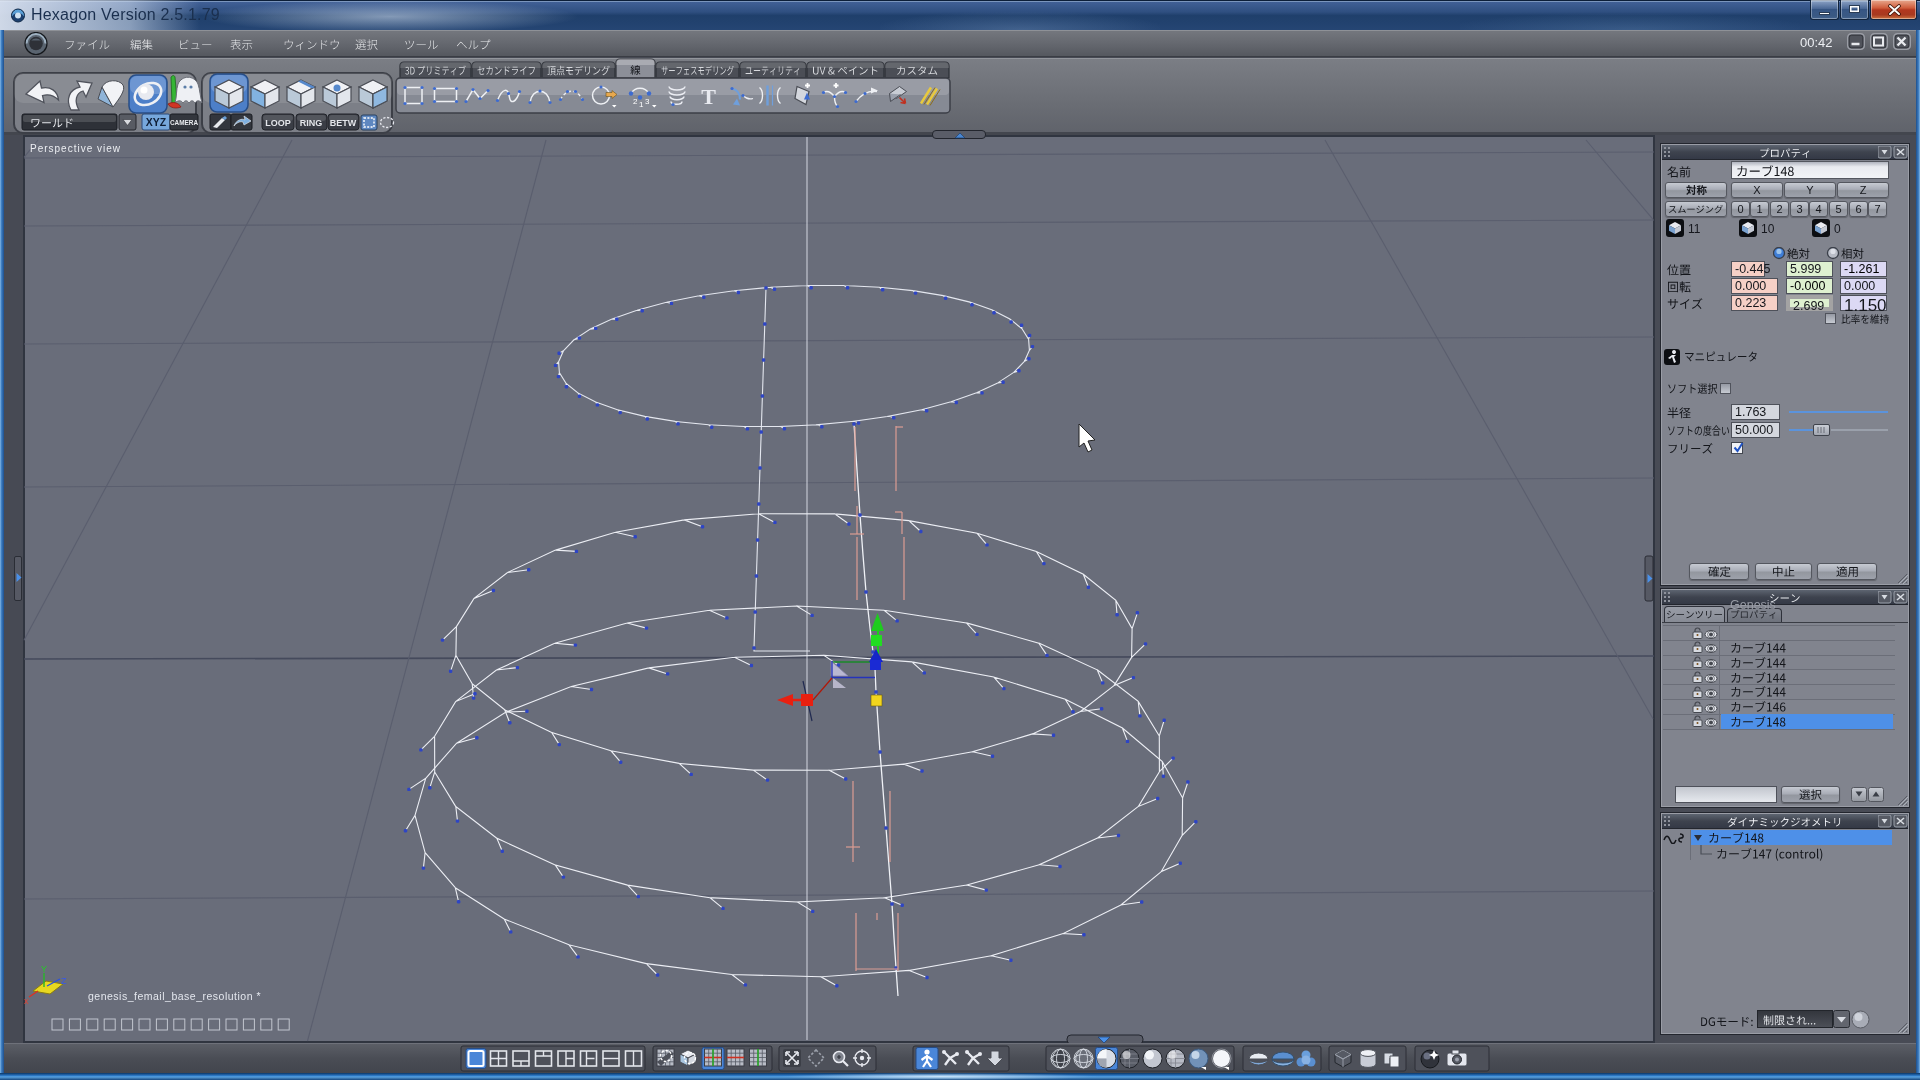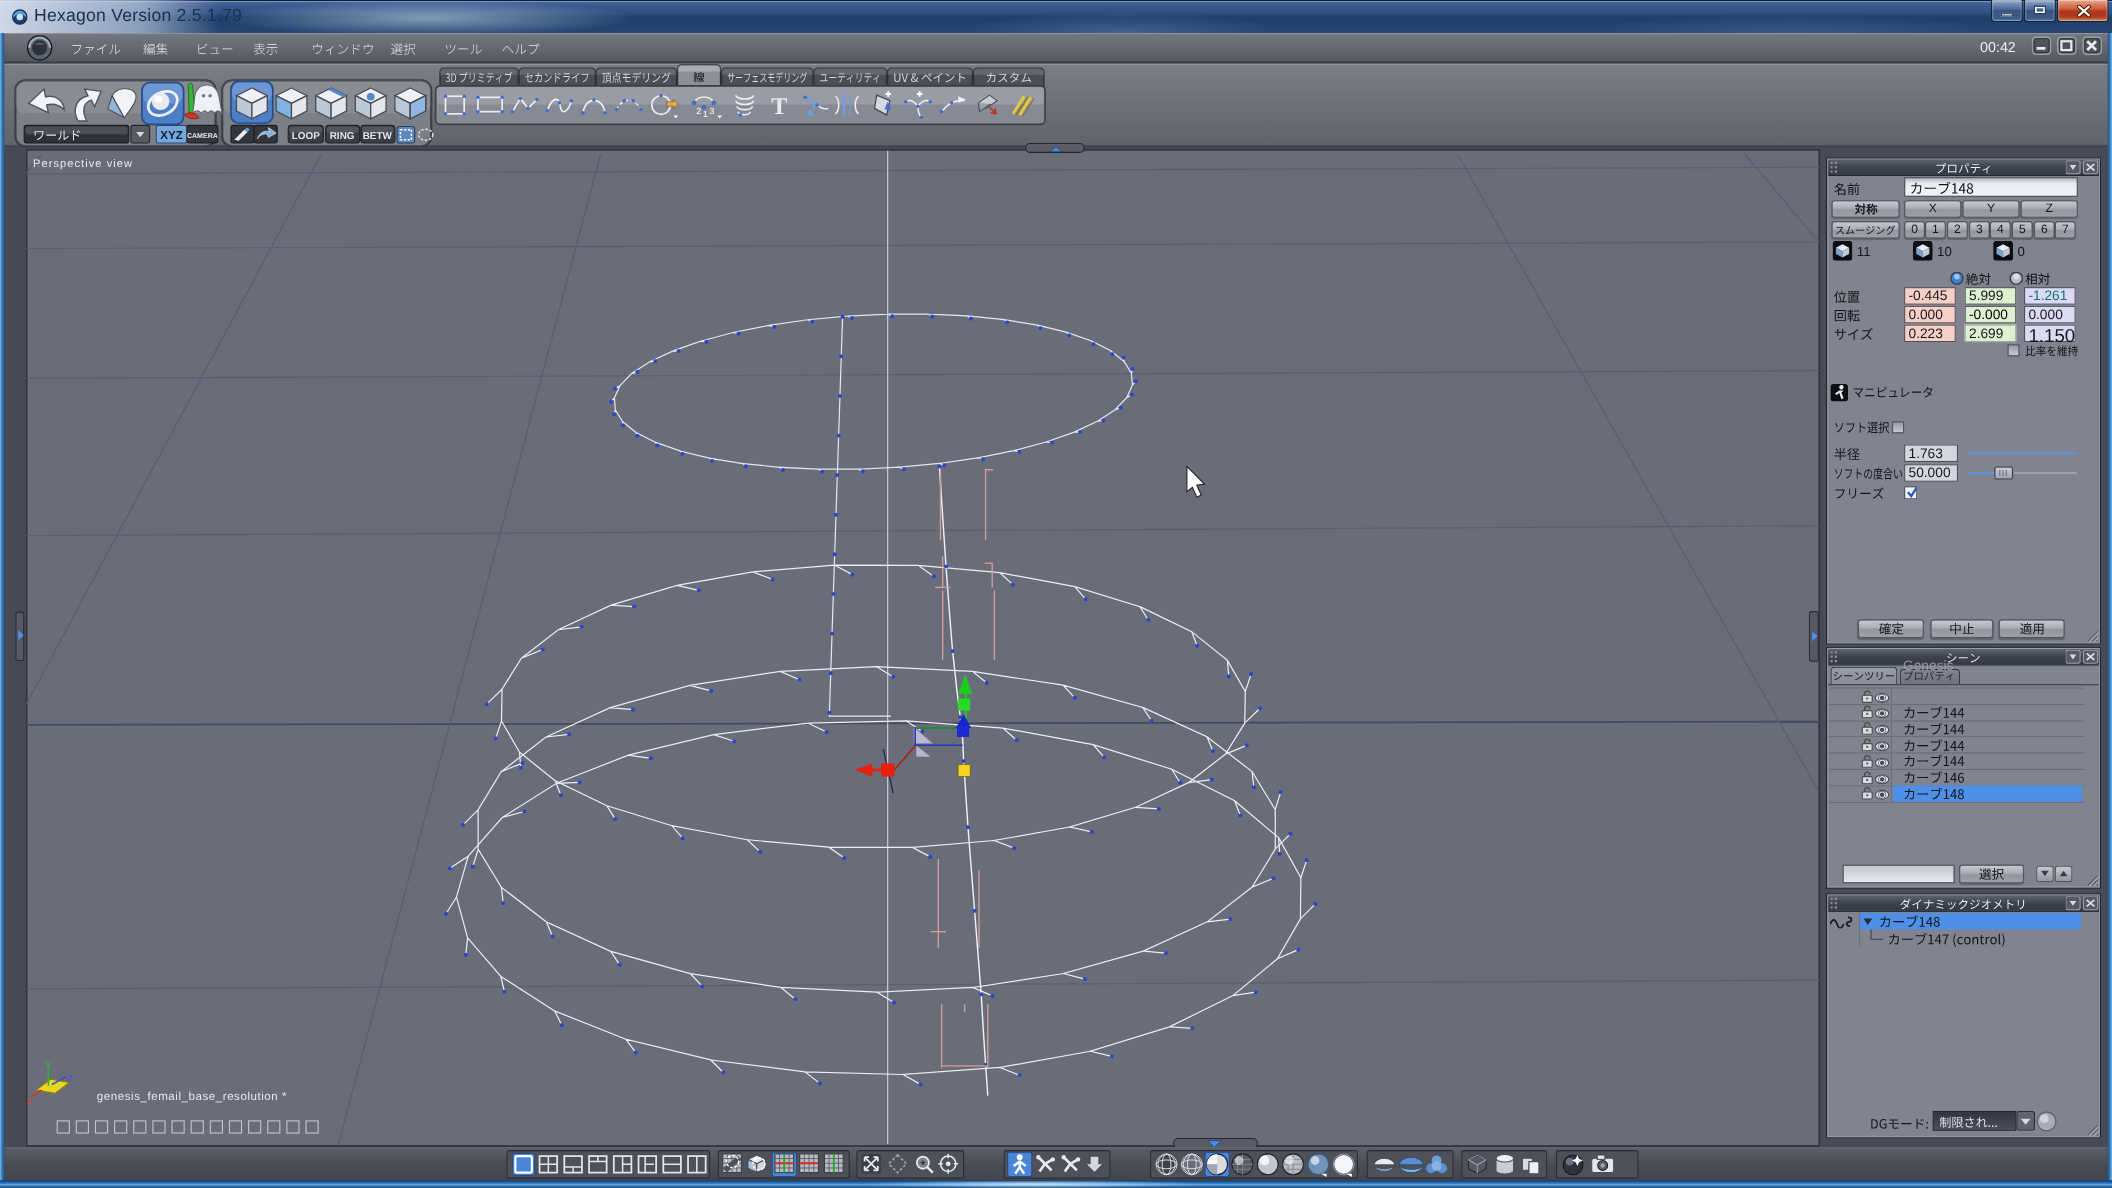--- a/index.html
+++ b/index.html
@@ -696,34 +696,34 @@
   </svg>
 <svg style="position:absolute;left:1787.0px;top:247.1px;overflow:visible" width="25" height="15">
     <use href="#t23" transform="translate(0,10.9) scale(1.000,1)" fill="#14161b"></use>
   </svg>
 <svg style="position:absolute;left:1841.0px;top:247.1px;overflow:visible" width="25" height="15">
     <use href="#t24" transform="translate(0,10.9) scale(1.000,1)" fill="#14161b"></use>
   </svg>
 <svg style="position:absolute;left:1667.0px;top:262.6px;overflow:visible" width="26" height="15">
     <use href="#t25" transform="translate(0,11.4) scale(1.000,1)" fill="#14161b"></use>
   </svg>
-<div class="abs" style="left:1731px;top:261px;width:47px;height:16px;background:#f6d0c6;border:1px solid #4e515a;font-size:12.5px;color:#15171c;padding-left:3px">-0.445</div>
+<div class="abs" style="left:1731px;top:261px;width:34px;height:16px;background:#f6d0c6;border:1px solid #4e515a;font-size:12.5px;color:#15171c;padding-left:3px">-0.445</div>
 <div class="abs" style="left:1786px;top:261px;width:47px;height:16px;background:#def0d0;border:1px solid #4e515a;font-size:12.5px;color:#15171c;padding-left:3px">5.999</div>
-<div class="abs" style="left:1840px;top:261px;width:47px;height:16px;background:#dcd9f4;border:1px solid #4e515a;font-size:12.5px;color:#0f766e;padding-left:3px">-1.261</div>
+<div class="abs" style="left:1840px;top:261px;width:47px;height:16px;background:#dcd9f4;border:1px solid #4e515a;font-size:12.5px;color:#000000;padding-left:3px">-1.261</div>
 <svg style="position:absolute;left:1667.0px;top:279.6px;overflow:visible" width="26" height="15">
     <use href="#t26" transform="translate(0,11.4) scale(1.000,1)" fill="#14161b"></use>
   </svg>
 <div class="abs" style="left:1731px;top:278px;width:47px;height:16px;background:#f6d0c6;border:1px solid #4e515a;font-size:12.5px;color:#15171c;padding-left:3px">0.000</div>
 <div class="abs" style="left:1786px;top:278px;width:47px;height:16px;background:#def0d0;border:1px solid #4e515a;font-size:12.5px;color:#000000;padding-left:3px">-0.000</div>
 <div class="abs" style="left:1840px;top:278px;width:47px;height:16px;background:#dcd9f4;border:1px solid #4e515a;font-size:12.5px;color:#15171c;padding-left:3px">0.000</div>
 <svg style="position:absolute;left:1667.0px;top:296.6px;overflow:visible" width="38" height="15">
     <use href="#t27" transform="translate(0,11.4) scale(1.000,1)" fill="#14161b"></use>
   </svg>
 <div class="abs" style="left:1731px;top:295px;width:47px;height:16px;background:#f6d0c6;border:1px solid #4e515a;font-size:12.5px;color:#15171c;padding-left:3px">0.223</div>
-<div class="abs" style="left:1786px;top:295px;width:47px;height:16px;background:#def0d0;border:1px solid #a3a3a3;font-size:12.5px;color:#15171c;padding-left:3px">2.699</div>
+<div class="abs" style="left:1786px;top:295px;width:47px;height:16px;background:#def0d0;border:4px solid #a3a3a3;font-size:12.5px;color:#15171c;padding-left:3px">2.699</div>
 <div class="abs" style="left:1840px;top:295px;width:47px;height:16px;background:#dcd9f4;border:1px solid #4e515a;font-size:17px;color:#15171c;padding-left:3px">1.150</div>
 <div class="abs" style="left:1825px;top:313px;width:11px;height:11px;border:1px solid #50535c;background:linear-gradient(180deg,#9599a3,#c6cad2)"></div>
 <svg style="position:absolute;left:1841.0px;top:313.0px;overflow:visible" width="51" height="14">
     <use href="#t28" transform="translate(0,10.0) scale(0.920,1)" fill="#14161b"></use>
   </svg>
 <svg class="abs" style="left:1664px;top:349px" width="16" height="16">
     <rect width="16" height="16" rx="3" fill="#0c0e12"></rect>
     <path d="M8 3a2 2 0 1 1 0 .1zM8 6l-4 3 2 1 2-2 2 6 2-1-2-5 2-2z" fill="#e8eaf0"></path>
   </svg>
 <svg style="position:absolute;left:1684.0px;top:350.1px;overflow:visible" width="77" height="15">

